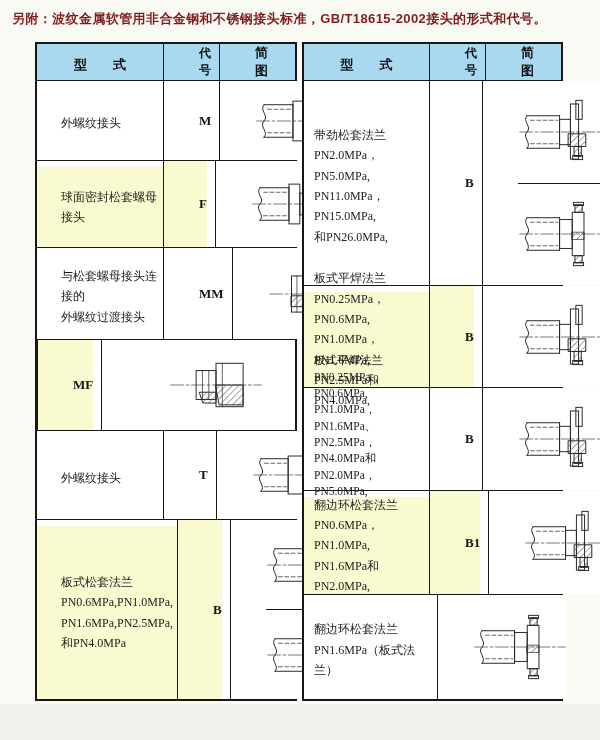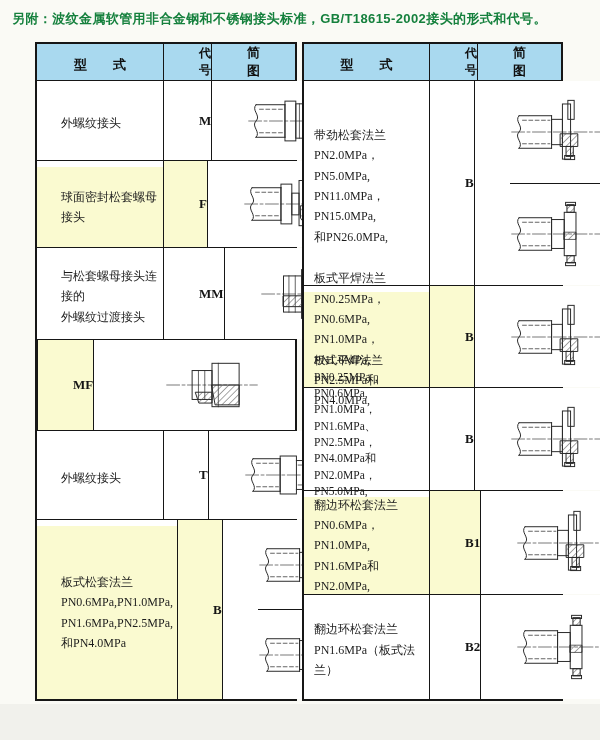--- a/index.html
+++ b/index.html
@@ -4,21 +4,21 @@
 <style>
   html,body{margin:0;padding:0;}
   body{
     width:600px;height:740px;position:relative;overflow:hidden;
     background:#fafaf5;
     font-family:"Liberation Sans",sans-serif;
     color:#141414;
   }
   .page-title{
     position:absolute;left:12px;top:10px;width:580px;
-    font-size:13px;font-weight:700;letter-spacing:.4px;color:#15803d;
+    font-size:13px;font-weight:700;letter-spacing:.4px;color:#7f1d1d;
   }
   .tables{position:absolute;left:35px;top:42px;display:flex;}
   .half{
     border:2px solid #161616;background:#fff;box-sizing:border-box;
   }
   .half.left{width:262px;margin-right:5px;}
   .half.right{width:261px;}
   .row{display:flex;border-top:1px solid #161616;box-sizing:border-box;}
   .row:first-child{border-top:none;}
   .hdr{background:#a9d9ef;height:36px;}
@@ -40,21 +40,21 @@
     font-family:"Liberation Serif",serif;font-weight:700;font-size:13px;
   }
   .c-diag{
     display:flex;flex-direction:column;border-left:1px solid #161616;
     background:#fff;
   }
   .half.left  .c-type{flex:0 0 126px;padding-left:24px;}
   .half.left  .c-code{flex:0 0 30px;}
   .half.right .c-type{flex:0 0 125px;}
   .half.right .c-code{flex:0 0 28px;}
-  .c-diag{flex:1 1 auto;}
+  .c-diag{flex:1 1 auto;margin-left:8px;}
   .sub{
     flex:1;display:flex;align-items:center;justify-content:center;
     border-top:1px solid #161616;
   }
   .sub:first-child{border-top:none;}
   .yellow .c-type,.yellow .c-code{background:#fafad0;}
   .diag{display:flex;align-items:center;justify-content:center;}
   .footer-strip{position:absolute;left:0;bottom:0;width:600px;height:36px;background:#f1f1ec;}
 </style>
 </head>
@@ -416,21 +416,20 @@
                 <rect x="60.5" y="62" width="11" height="4.5"></rect>
               </svg>
             </div>
           </div>
         </div>
     </div>
 
     <div class="row" style="height:105px">
       <div class="cell c-type">翻边环松套法兰
 PN1.6MPa（板式法兰）</div>
-      <div class="cell c-code">B2</div>
       <div class="cell c-diag">
           <div class="sub">
             <div class="diag">
               <svg viewBox="0 0 104 72" width="94" height="66" fill="none" stroke="#2a2a2a" stroke-width="1.1" stroke-linecap="square">
                 <defs>
                   <pattern id="h13" patternUnits="userSpaceOnUse" width="5" height="5" patternTransform="rotate(45)">
                     <line x1="0" y1="0" x2="0" y2="5" stroke="#4a4a4a" stroke-width="1.1"></line>
                   </pattern>
                 </defs>
                 <path d="M2,36 H102" stroke-width="0.7" stroke-dasharray="14 3 3 3"></path>

